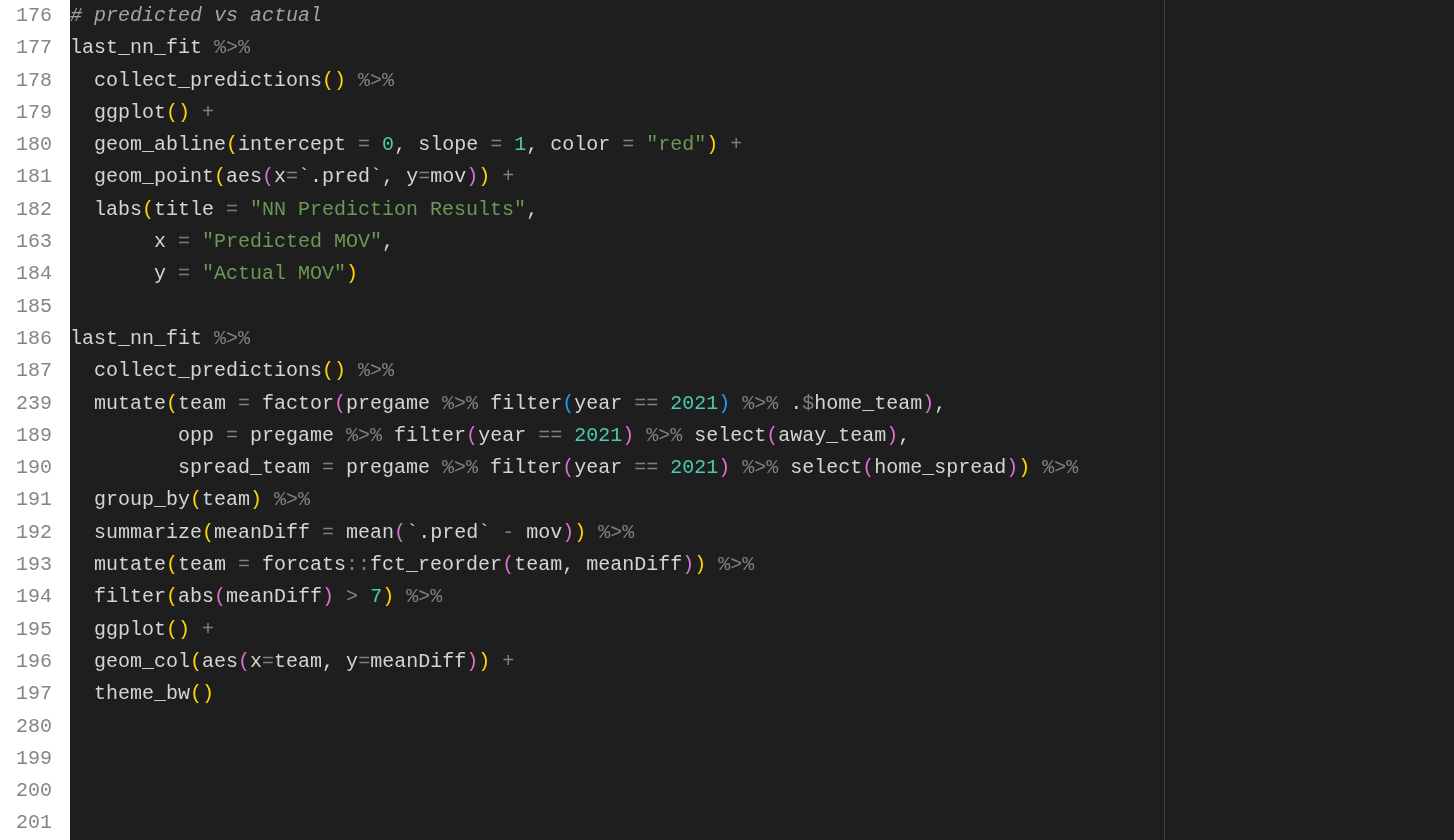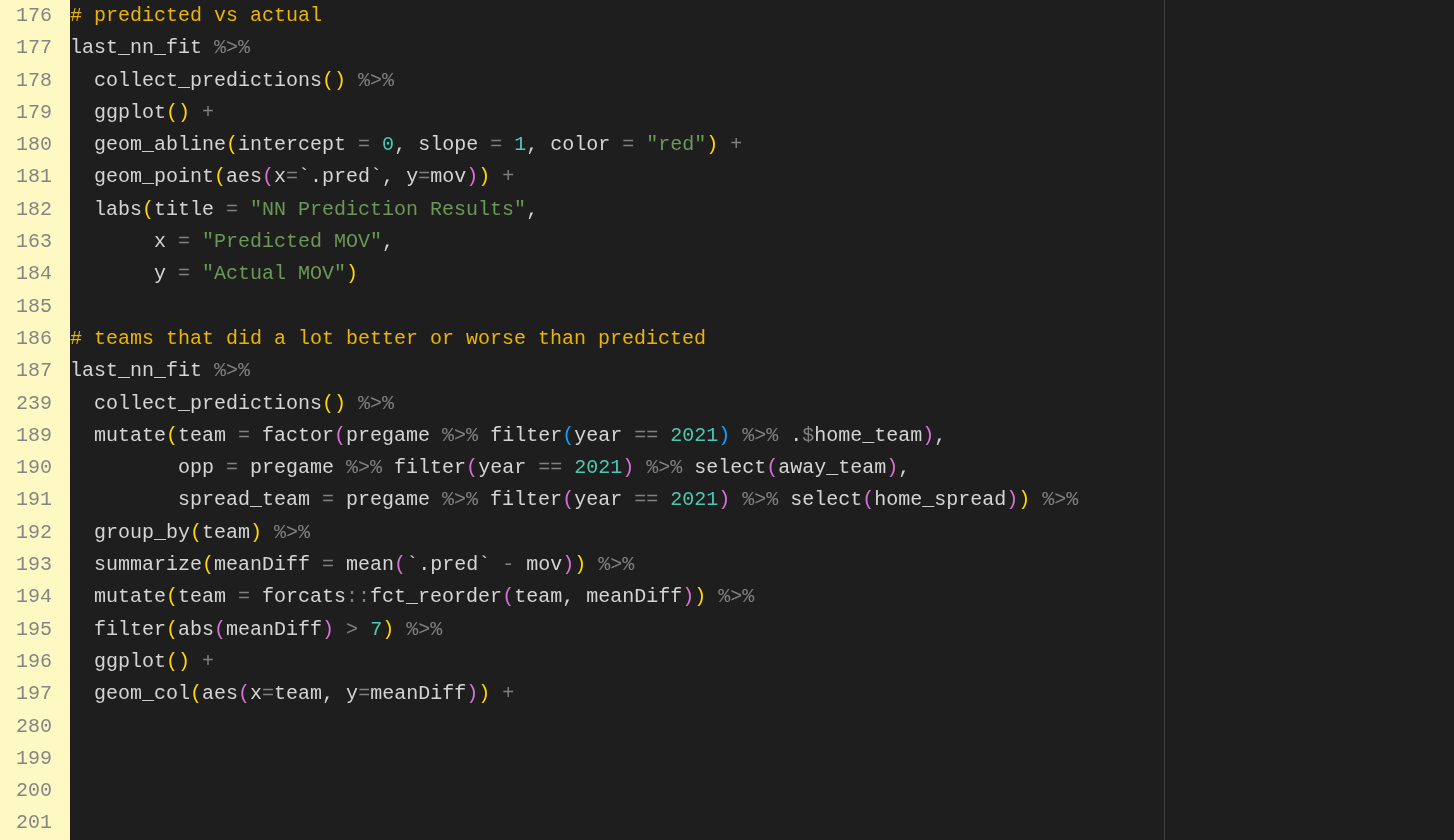--- a/index.html
+++ b/index.html
@@ -12,21 +12,21 @@
     width: 1454px;
     height: 840px;
     position: relative;
   }
   .editor {
     display: flex;
     height: 100%;
     width: 100%;
   }
   .gutter {
-    background: #fef9c3;
+    background: #ffffff;
     color: #858585;
     text-align: right;
     padding-right: 18px;
     padding-left: 8px;
     user-select: none;
     flex-shrink: 0;
     width: 70px;
   }
   .gutter div { height: 32.3px; }
   .code-area {
@@ -40,21 +40,21 @@
     white-space: pre;
   }
   .ruler {
     position: absolute;
     top: 0;
     bottom: 0;
     width: 1px;
     background: #404040;
     left: 1094px;
   }
-  .tok-comment { color: #eab308; }
+  .tok-comment { color: #a3a3a3; font-style: italic; }
   .tok-ident { color: #d4d4d4; }
   .tok-pipe { color: #808080; }
   .tok-paren { color: #ffd700; }
   .tok-paren2 { color: #da70d6; }
   .tok-paren3 { color: #179fff; }
   .tok-op { color: #808080; }
   .tok-num { color: #4ec9b0; }
   .tok-str { color: #6a9955; }
   .tok-dollar { color: #808080; }
   .tok-ns { color: #808080; }
@@ -96,26 +96,26 @@
   <div class="code-line"><span class="tok-comment"># predicted vs actual</span></div>
       <div class="code-line"><span class="tok-ident">last_nn_fit </span><span class="tok-pipe">%&gt;%</span></div>
       <div class="code-line"><span class="tok-ident">  collect_predictions</span><span class="tok-paren">()</span><span class="tok-ident"> </span><span class="tok-pipe">%&gt;%</span></div>
       <div class="code-line"><span class="tok-ident">  ggplot</span><span class="tok-paren">()</span><span class="tok-ident"> </span><span class="tok-op">+</span></div>
       <div class="code-line"><span class="tok-ident">  geom_abline</span><span class="tok-paren">(</span><span class="tok-ident">intercept </span><span class="tok-op">=</span><span class="tok-ident"> </span><span class="tok-num">0</span><span class="tok-ident">, slope </span><span class="tok-op">=</span><span class="tok-ident"> </span><span class="tok-num">1</span><span class="tok-ident">, color </span><span class="tok-op">=</span><span class="tok-ident"> </span><span class="tok-str">"red"</span><span class="tok-paren">)</span><span class="tok-ident"> </span><span class="tok-op">+</span></div>
       <div class="code-line"><span class="tok-ident">  geom_point</span><span class="tok-paren">(</span><span class="tok-ident">aes</span><span class="tok-paren2">(</span><span class="tok-ident">x</span><span class="tok-op">=</span><span class="tok-ident">`.pred`, y</span><span class="tok-op">=</span><span class="tok-ident">mov</span><span class="tok-paren2">)</span><span class="tok-paren">)</span><span class="tok-ident"> </span><span class="tok-op">+</span></div>
       <div class="code-line"><span class="tok-ident">  labs</span><span class="tok-paren">(</span><span class="tok-ident">title </span><span class="tok-op">=</span><span class="tok-ident"> </span><span class="tok-str">"NN Prediction Results"</span><span class="tok-ident">,</span></div>
       <div class="code-line"><span class="tok-ident">       x </span><span class="tok-op">=</span><span class="tok-ident"> </span><span class="tok-str">"Predicted MOV"</span><span class="tok-ident">,</span></div>
       <div class="code-line"><span class="tok-ident">       y </span><span class="tok-op">=</span><span class="tok-ident"> </span><span class="tok-str">"Actual MOV"</span><span class="tok-paren">)</span></div>
       <div class="code-line"><span class="tok-ident"></span></div>
-      <div class="code-line"><span class="tok-comment"># teams that did a lot better or worse than predicted</span></div>
       <div class="code-line"><span class="tok-ident">last_nn_fit </span><span class="tok-pipe">%&gt;%</span></div>
       <div class="code-line"><span class="tok-ident">  collect_predictions</span><span class="tok-paren">()</span><span class="tok-ident"> </span><span class="tok-pipe">%&gt;%</span></div>
       <div class="code-line"><span class="tok-ident">  mutate</span><span class="tok-paren">(</span><span class="tok-ident">team </span><span class="tok-op">=</span><span class="tok-ident"> factor</span><span class="tok-paren2">(</span><span class="tok-ident">pregame </span><span class="tok-pipe">%&gt;%</span><span class="tok-ident"> filter</span><span class="tok-paren3">(</span><span class="tok-ident">year </span><span class="tok-op">==</span><span class="tok-ident"> </span><span class="tok-num">2021</span><span class="tok-paren3">)</span><span class="tok-ident"> </span><span class="tok-pipe">%&gt;%</span><span class="tok-ident"> .</span><span class="tok-dollar">$</span><span class="tok-ident">home_team</span><span class="tok-paren2">)</span><span class="tok-ident">,</span></div>
       <div class="code-line"><span class="tok-ident">         opp </span><span class="tok-op">=</span><span class="tok-ident"> pregame </span><span class="tok-pipe">%&gt;%</span><span class="tok-ident"> filter</span><span class="tok-paren2">(</span><span class="tok-ident">year </span><span class="tok-op">==</span><span class="tok-ident"> </span><span class="tok-num">2021</span><span class="tok-paren2">)</span><span class="tok-ident"> </span><span class="tok-pipe">%&gt;%</span><span class="tok-ident"> select</span><span class="tok-paren2">(</span><span class="tok-ident">away_team</span><span class="tok-paren2">)</span><span class="tok-ident">,</span></div>
       <div class="code-line"><span class="tok-ident">         spread_team </span><span class="tok-op">=</span><span class="tok-ident"> pregame </span><span class="tok-pipe">%&gt;%</span><span class="tok-ident"> filter</span><span class="tok-paren2">(</span><span class="tok-ident">year </span><span class="tok-op">==</span><span class="tok-ident"> </span><span class="tok-num">2021</span><span class="tok-paren2">)</span><span class="tok-ident"> </span><span class="tok-pipe">%&gt;%</span><span class="tok-ident"> select</span><span class="tok-paren2">(</span><span class="tok-ident">home_spread</span><span class="tok-paren2">)</span><span class="tok-paren">)</span><span class="tok-ident"> </span><span class="tok-pipe">%&gt;%</span></div>
       <div class="code-line"><span class="tok-ident">  group_by</span><span class="tok-paren">(</span><span class="tok-ident">team</span><span class="tok-paren">)</span><span class="tok-ident"> </span><span class="tok-pipe">%&gt;%</span></div>
       <div class="code-line"><span class="tok-ident">  summarize</span><span class="tok-paren">(</span><span class="tok-ident">meanDiff </span><span class="tok-op">=</span><span class="tok-ident"> mean</span><span class="tok-paren2">(</span><span class="tok-ident">`.pred` </span><span class="tok-op">-</span><span class="tok-ident"> mov</span><span class="tok-paren2">)</span><span class="tok-paren">)</span><span class="tok-ident"> </span><span class="tok-pipe">%&gt;%</span></div>
       <div class="code-line"><span class="tok-ident">  mutate</span><span class="tok-paren">(</span><span class="tok-ident">team </span><span class="tok-op">=</span><span class="tok-ident"> forcats</span><span class="tok-ns">::</span><span class="tok-ident">fct_reorder</span><span class="tok-paren2">(</span><span class="tok-ident">team, meanDiff</span><span class="tok-paren2">)</span><span class="tok-paren">)</span><span class="tok-ident"> </span><span class="tok-pipe">%&gt;%</span></div>
       <div class="code-line"><span class="tok-ident">  filter</span><span class="tok-paren">(</span><span class="tok-ident">abs</span><span class="tok-paren2">(</span><span class="tok-ident">meanDiff</span><span class="tok-paren2">)</span><span class="tok-ident"> </span><span class="tok-op">&gt;</span><span class="tok-ident"> </span><span class="tok-num">7</span><span class="tok-paren">)</span><span class="tok-ident"> </span><span class="tok-pipe">%&gt;%</span></div>
       <div class="code-line"><span class="tok-ident">  ggplot</span><span class="tok-paren">()</span><span class="tok-ident"> </span><span class="tok-op">+</span></div>
       <div class="code-line"><span class="tok-ident">  geom_col</span><span class="tok-paren">(</span><span class="tok-ident">aes</span><span class="tok-paren2">(</span><span class="tok-ident">x</span><span class="tok-op">=</span><span class="tok-ident">team, y</span><span class="tok-op">=</span><span class="tok-ident">meanDiff</span><span class="tok-paren2">)</span><span class="tok-paren">)</span><span class="tok-ident"> </span><span class="tok-op">+</span></div>
+      <div class="code-line"><span class="tok-ident">  theme_bw</span><span class="tok-paren">()</span></div>
     </div>
 </div>
 
 </body></html>

